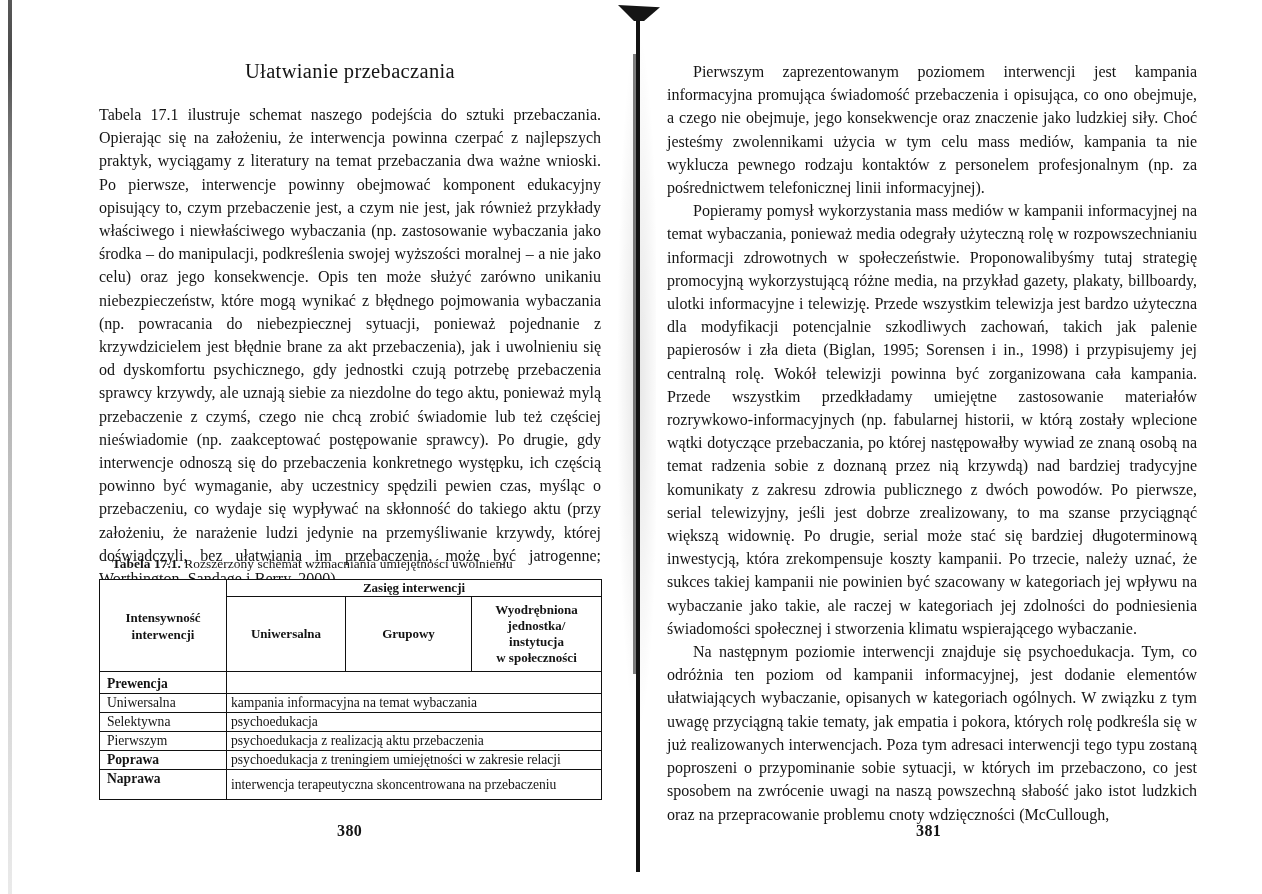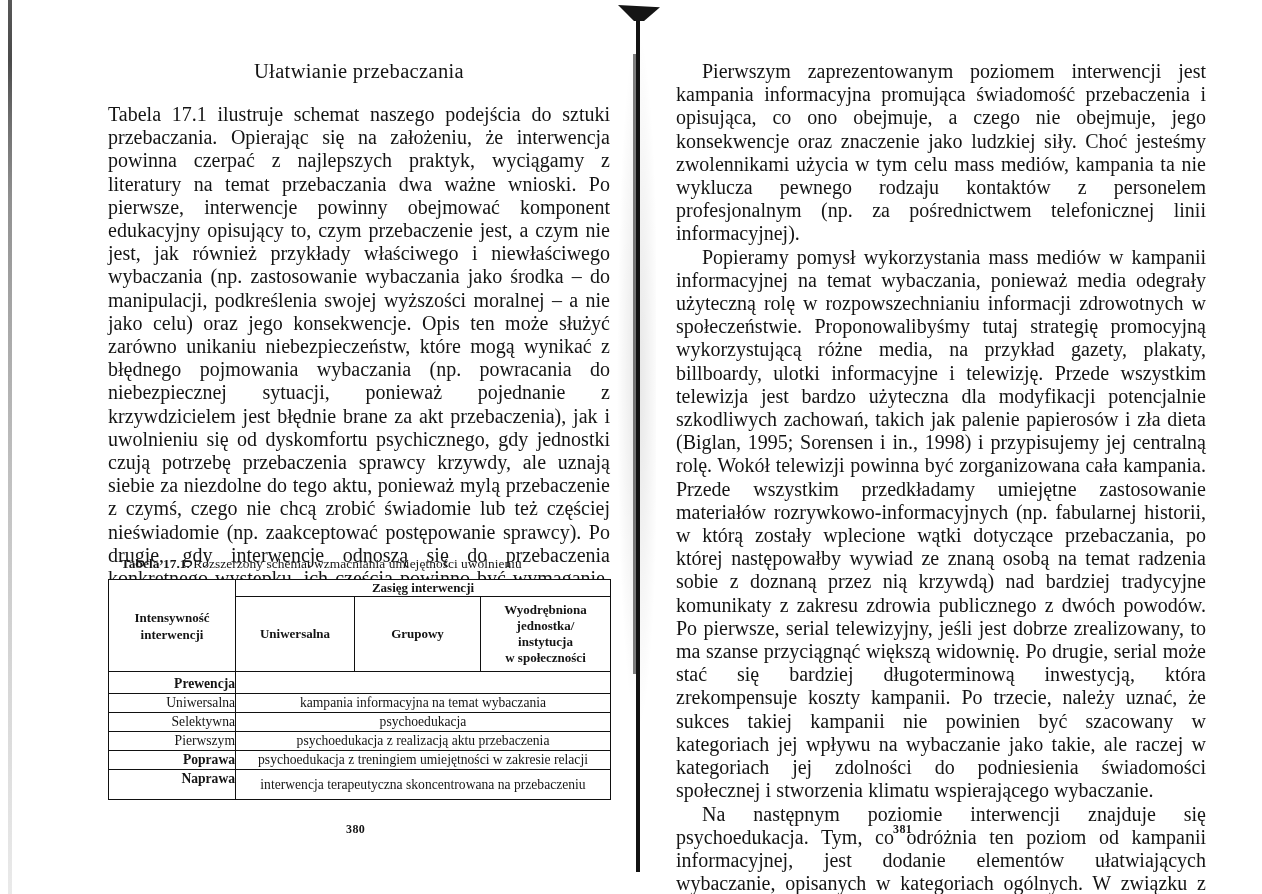--- a/index.html
+++ b/index.html
@@ -64,21 +64,20 @@
     width: 3px;
     height: 620px;
     background: rgba(20,20,20,.55);
   }
 
   
   .page {
     position: absolute;
     top: 0;
     height: 894px;
-    margin-left: 9px;
   }
   #page-left  { left: 0px;   width: 620px; }
   #page-right { left: 640px; width: 622px; }
 
   .column {
     position: absolute;
     top: 0;
   }
   #col-left  { left: 99px;  width: 502px; }
   #col-right { left: 27px;  width: 530px; }
@@ -86,21 +85,21 @@
   h1.chapter-heading {
     font-size: 20.5px;
     font-weight: normal;
     text-align: center;
     margin: 0;
     padding-top: 60px;
     letter-spacing: .35px;
   }
 
   p.body-text {
-    font-size: 20px;
+    font-size: 16px;
     line-height: 23.2px;
     text-align: justify;
     text-justify: inter-word;
     margin: 0;
     hyphens: manual;
     word-spacing: .2px;
   }
   #col-left p.body-text { margin-top: 20px; }
   #col-right p.body-text { text-indent: 26px; }
   #col-right p.body-text.first { margin-top: 60px; }
@@ -146,40 +145,39 @@
     border-right: 1.6px solid #111;
     border-top: 0;
     border-bottom: 0;
     font-size: 13.6px;
     line-height: 18px;
     height: 18px;
   }
   .body-row.first-body td { border-top: 1.6px solid #111; padding-top: 3px; }
   .body-row.last-body td { border-bottom: 1.6px solid #111; padding-bottom: 11px; }
   td.level-cell {
-    text-align: right;
+    text-align: left;
     padding-left: 7px !important;
     white-space: nowrap;
   }
   td.level-cell.strong { font-weight: bold; }
   td.span-cell {
-    text-align: center;
     padding: 0 4px !important;
   }
 
   
   .folio {
     position: absolute;
     top: 822px;
-    font-size: 12px;
+    font-size: 16px;
     font-weight: bold;
     letter-spacing: .4px;
   }
   #folio-left  { left: 337px; }
-  #folio-right { left: 244px; }
+  #folio-right { left: 276px; }
 </style>
 </head>
 <body>
 
 <div class="page" id="page-left">
   <div class="column" id="col-left">
 
     <h1 class="chapter-heading">Ułatwianie przebaczania</h1>
 
     <p class="body-text">Tabela 17.1 ilustruje schemat naszego podejścia do sztuki przebaczania. Opierając się na założeniu, że interwencja powinna czerpać z najlepszych praktyk, wyciągamy z literatury na temat przebaczania dwa ważne wnioski. Po pierwsze, interwencje powinny obejmować komponent edukacyjny opisujący to, czym przebaczenie jest, a czym nie jest, jak również przykłady właściwego i niewłaściwego wybaczania (np. zastosowanie wybaczania jako środka – do manipulacji, podkreślenia swojej wyższości moralnej – a nie jako celu) oraz jego konsekwencje. Opis ten może służyć zarówno unikaniu niebezpieczeństw, które mogą wynikać z błędnego pojmowania wybaczania (np. powracania do niebezpiecznej sytuacji, ponieważ pojednanie z krzywdzicielem jest błędnie brane za akt przebaczenia), jak i uwolnieniu się od dyskomfortu psychicznego, gdy jednostki czują potrzebę przebaczenia sprawcy krzywdy, ale uznają siebie za niezdolne do tego aktu, ponieważ mylą przebaczenie z czymś, czego nie chcą zrobić świadomie lub też częściej nieświadomie (np. zaakceptować postępowanie sprawcy). Po drugie, gdy interwencje odnoszą się do przebaczenia konkretnego występku, ich częścią powinno być wymaganie, aby uczestnicy spędzili pewien czas, myśląc o przebaczeniu, co wydaje się wypływać na skłonność do takiego aktu (przy założeniu, że narażenie ludzi jedynie na przemyśliwanie krzywdy, której doświadczyli, bez ułatwiania im przebaczenia, może być jatrogenne; Worthington, Sandage i Berry, 2000).</p>

